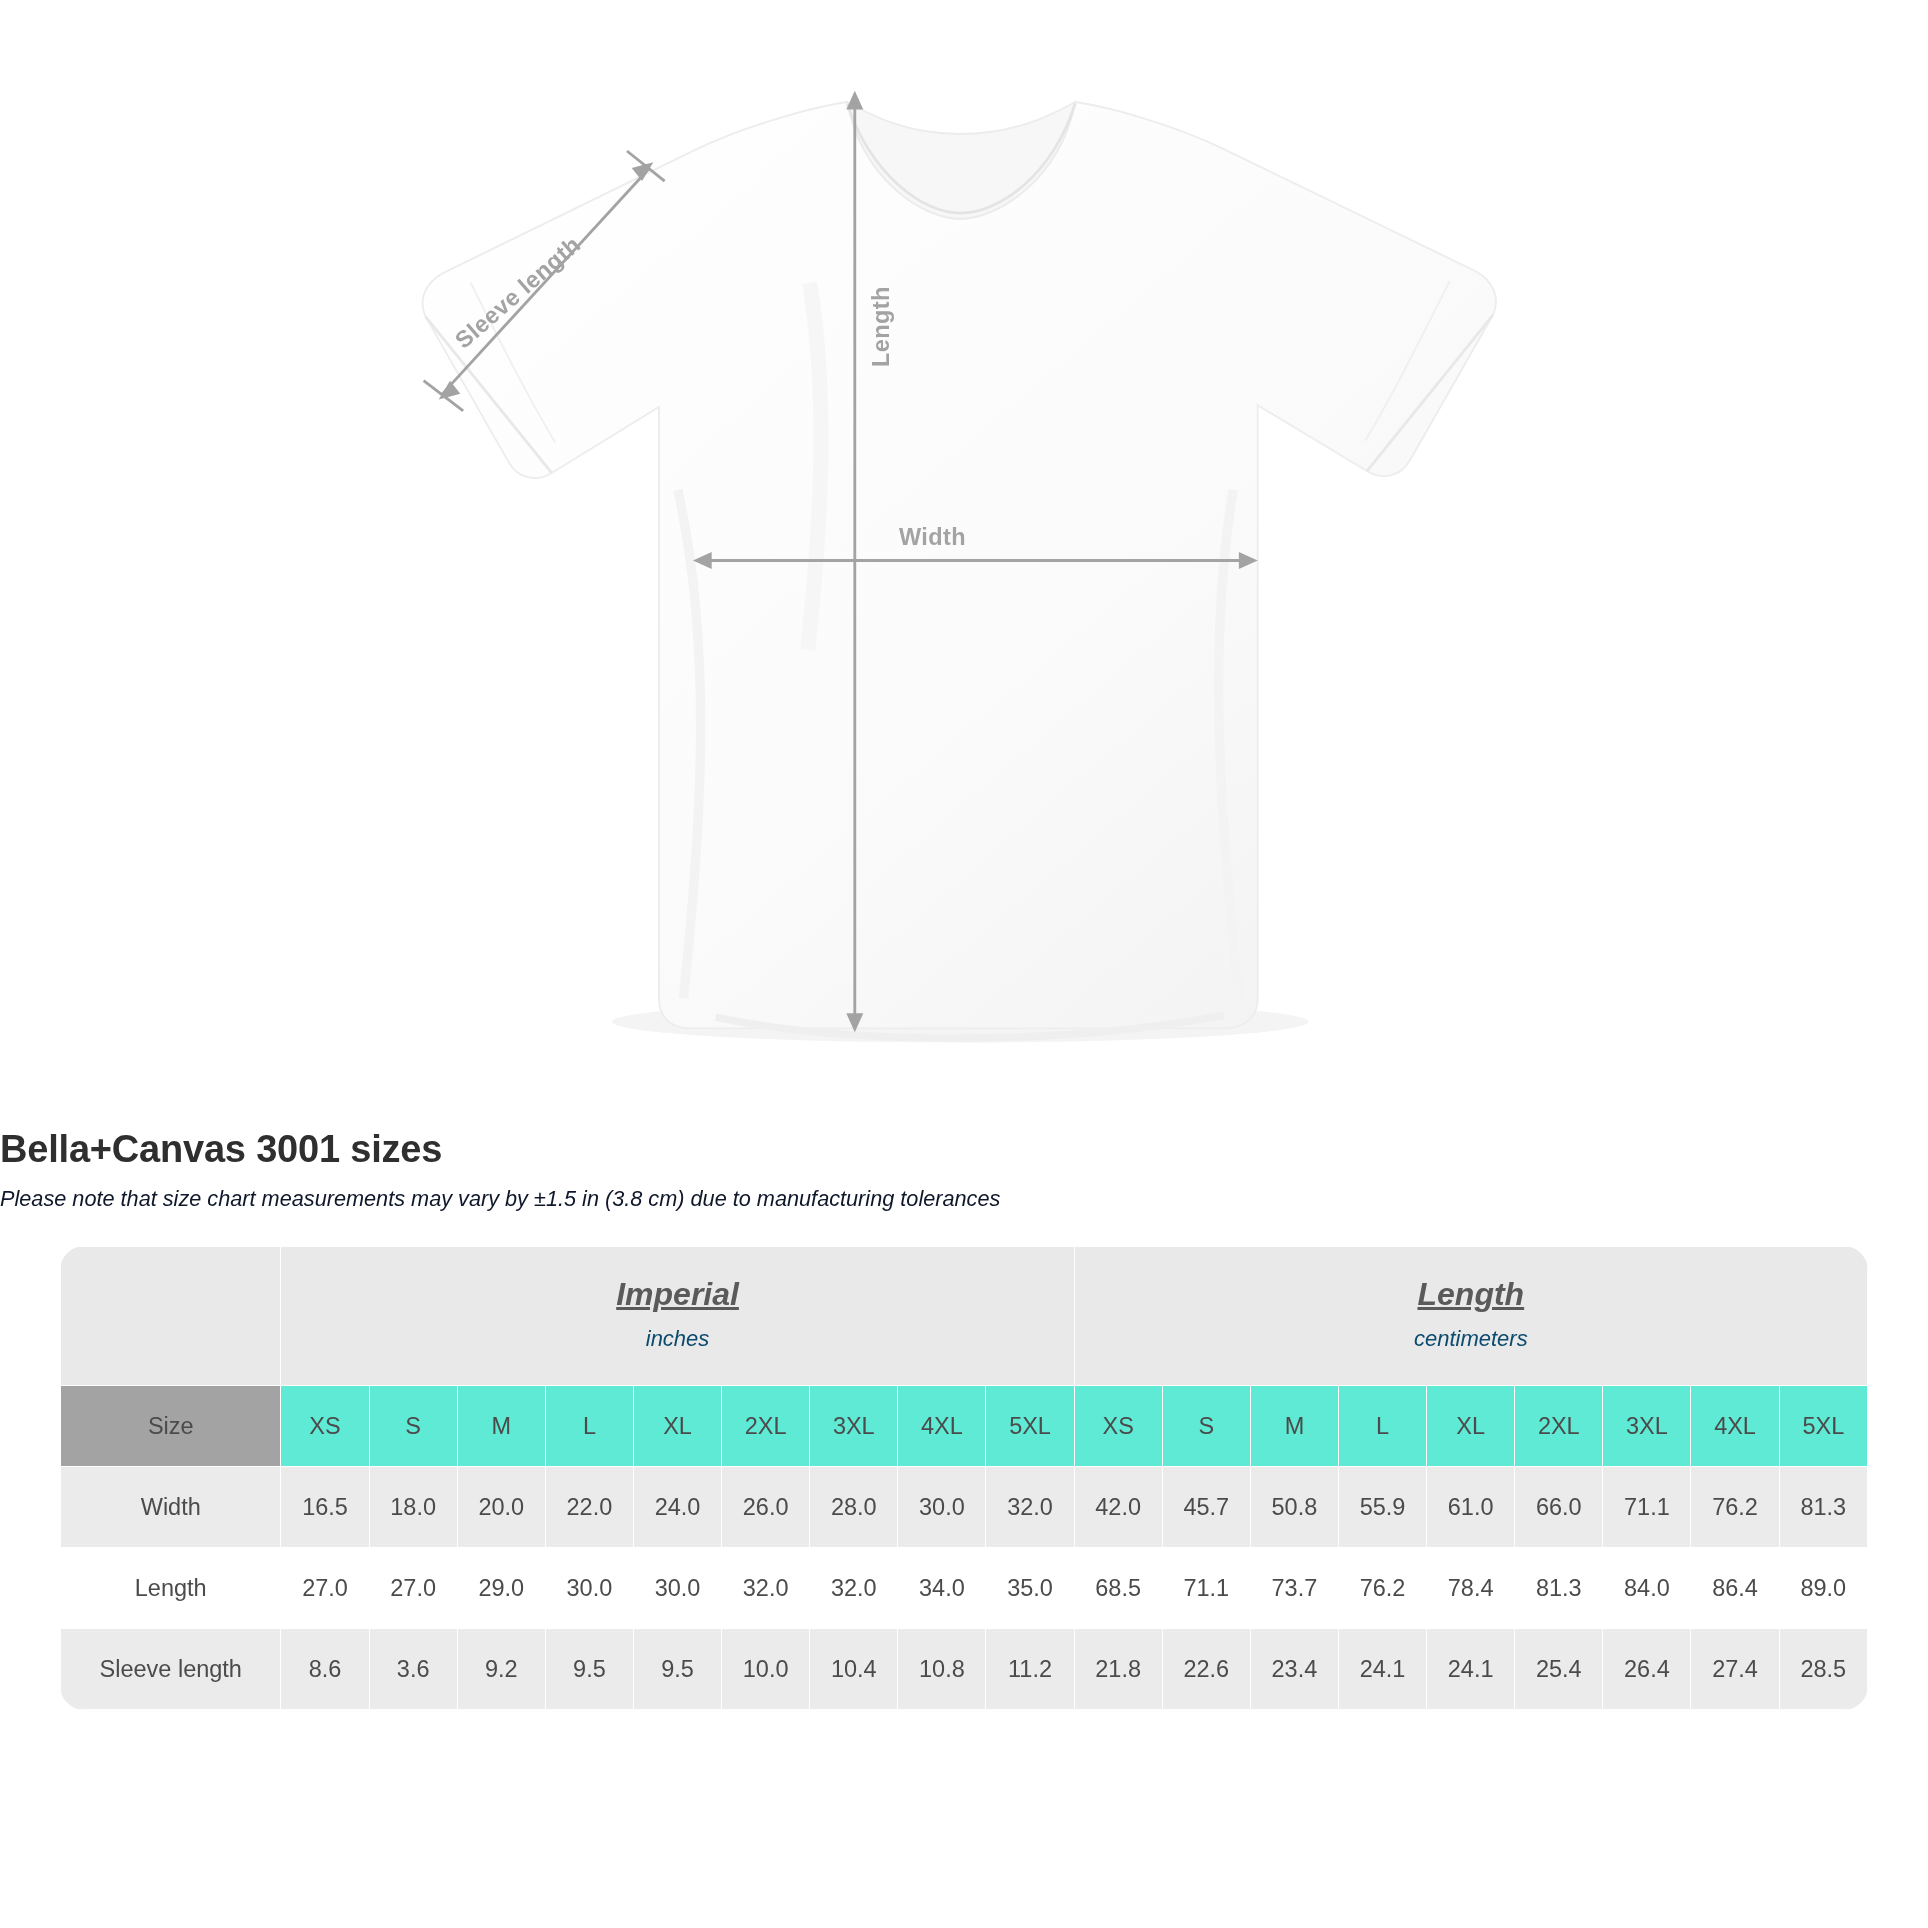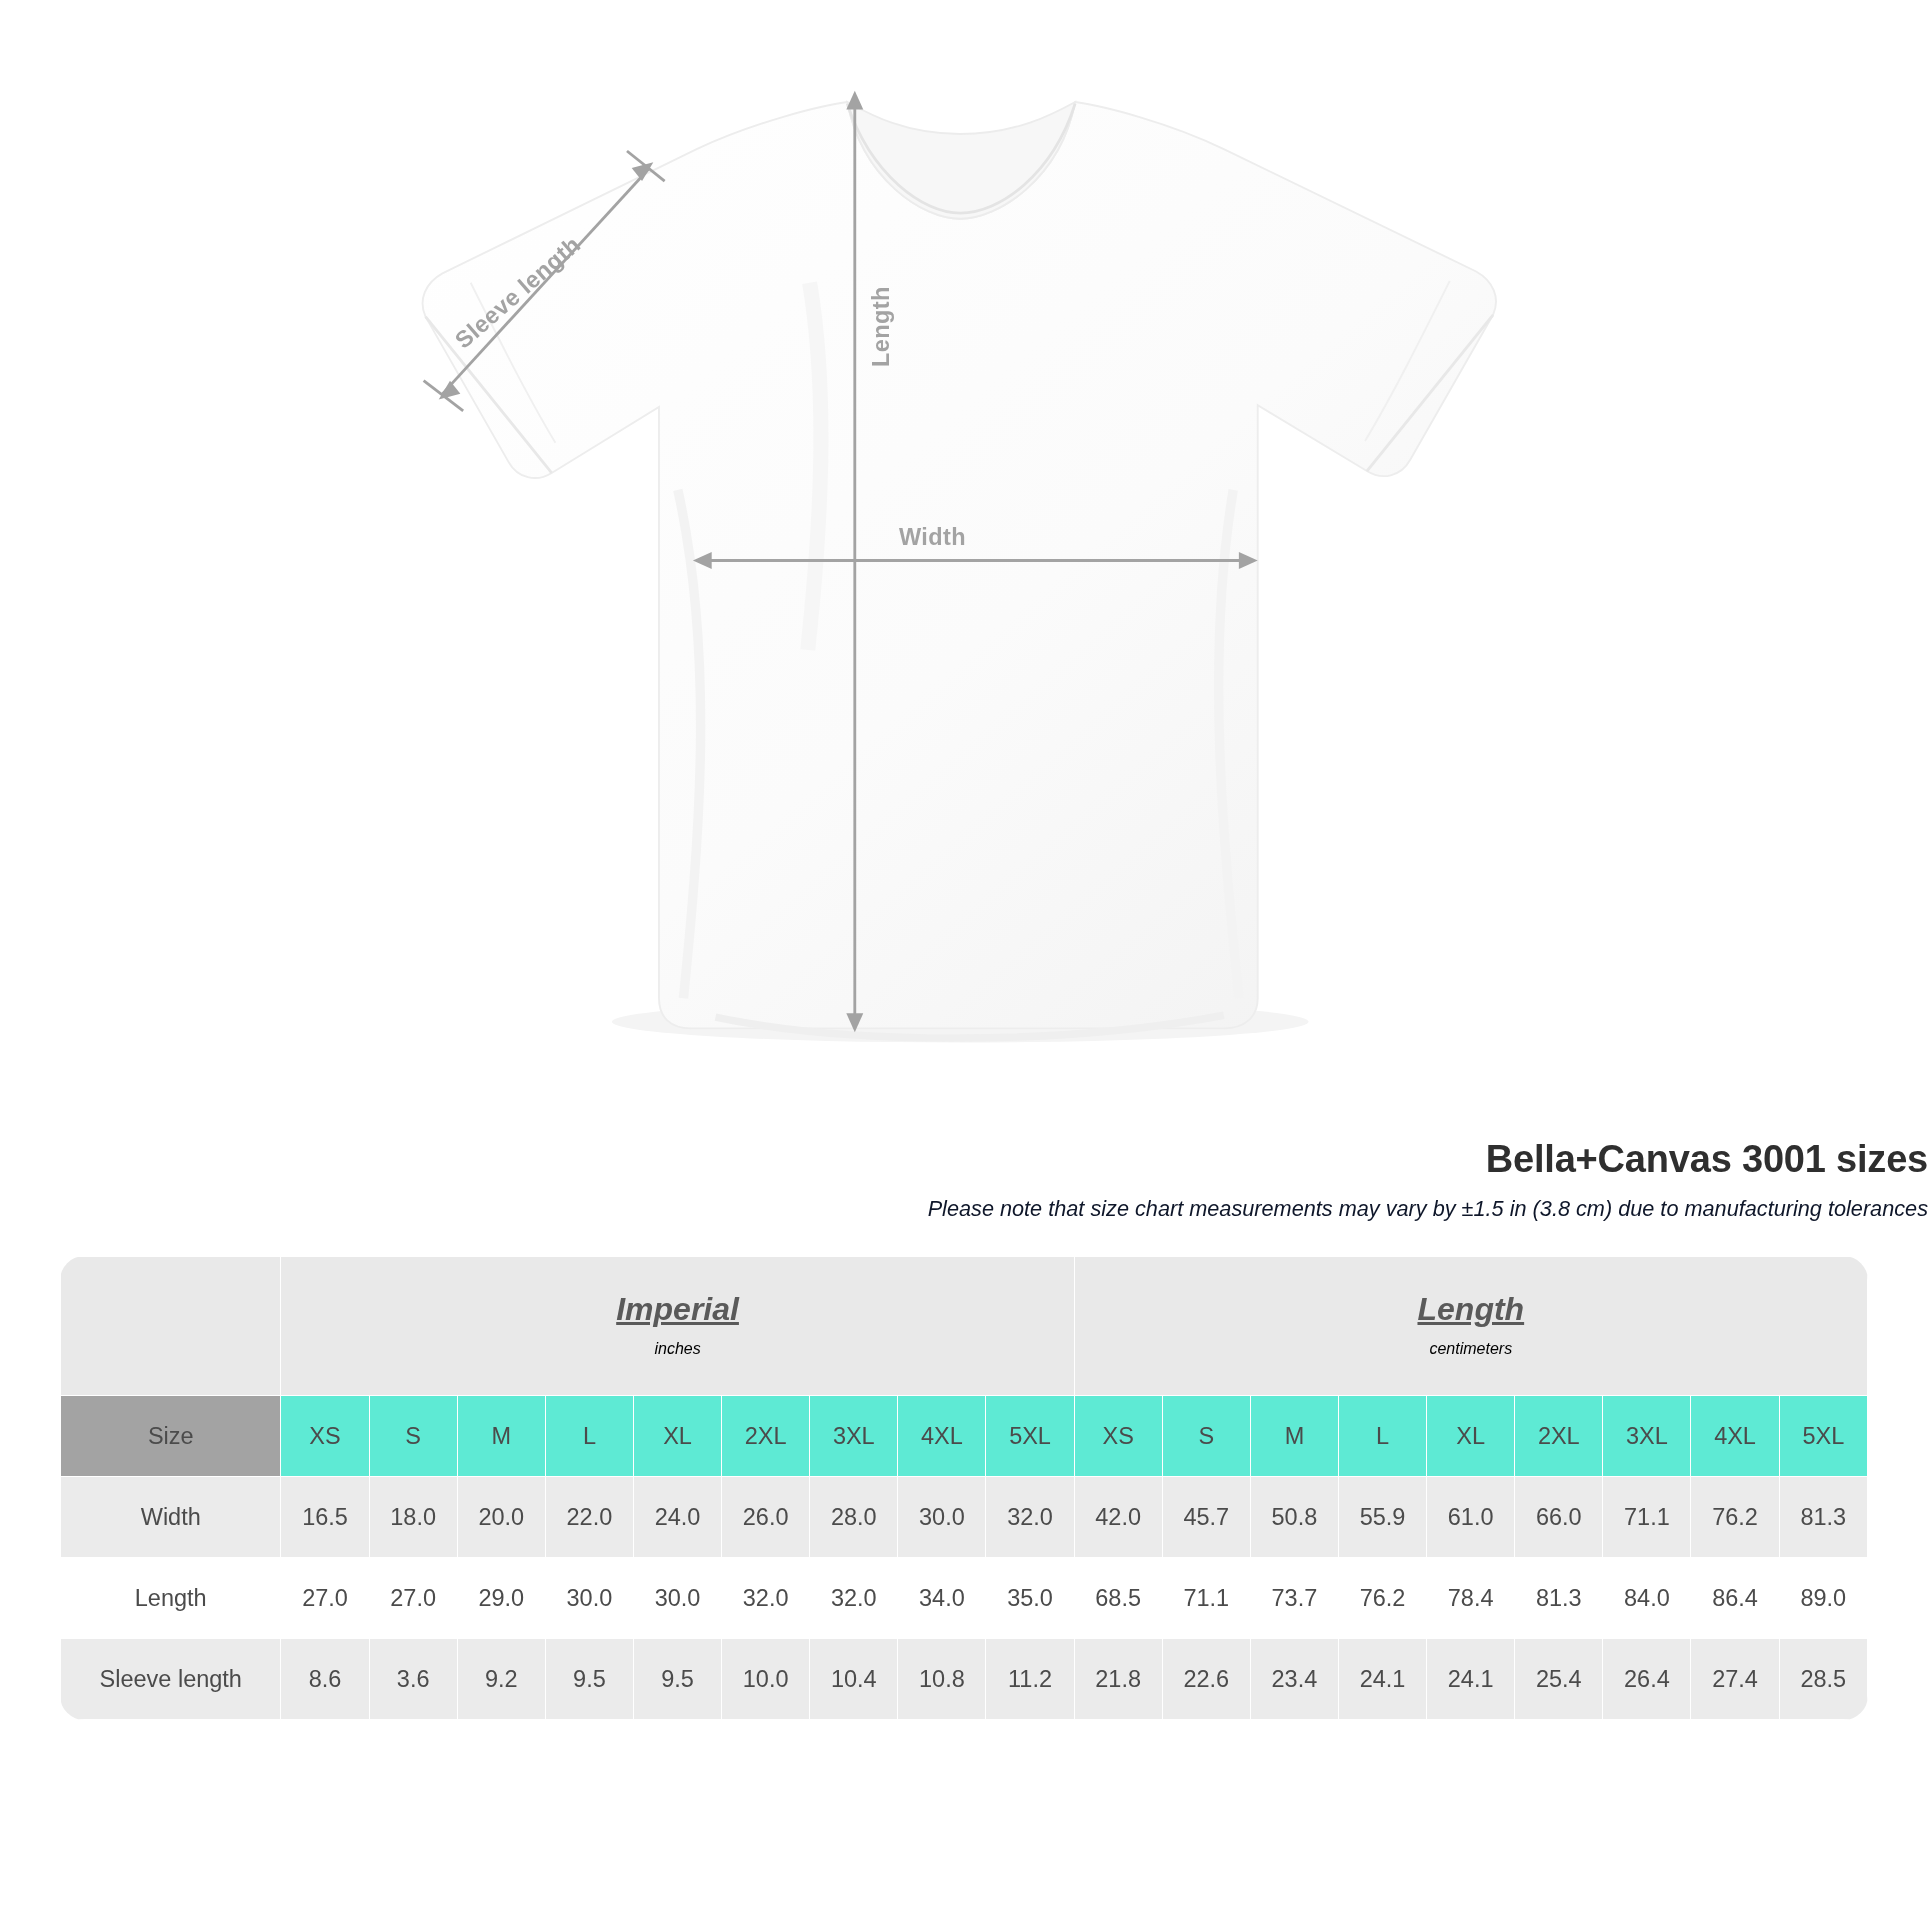--- a/index.html
+++ b/index.html
@@ -39,22 +39,22 @@
   }
   .label-width { left: 899px; top: 524px; }
   .label-sleeve {
     left: 450px; top: 334px;
     transform: rotate(-41deg);
     transform-origin: left top;
   }
 
   
   .title-block {
-    text-align: right;
-    margin-top: 17px;
+    text-align: left;
+    margin-top: 7px;
   }
   .chart-title {
     font-size: 38px;
     font-weight: bold;
     color: #2f2f2f;
     margin: 0 0 15px 0;
     letter-spacing: -0.2px;
   }
   .chart-note {
     font-size: 21.7px;
@@ -90,23 +90,23 @@
   }
   .unit-head .u-name {
     font-size: 32px;
     font-style: italic;
     font-weight: bold;
     color: #5a5a5a;
     line-height: 1.15;
     text-decoration: underline;
   }
   .unit-head .u-sub {
-    font-size: 16px;
+    font-size: 22px;
     font-style: italic;
-    color: #000000;
+    color: #0c4a6e;
     line-height: 1.6;
     margin-top: 8px;
   }
   .row-size td { background: #5eead4; font-weight: bold; color: #4b4b4b; }
   .row-size td.first { background: #a3a3a3; }
   .row-alt td { background: #ebebeb; }
   .row-plain td { background: #ffffff; }
   .first-col {
     font-weight: bold;
     color: #4b4b4b;

